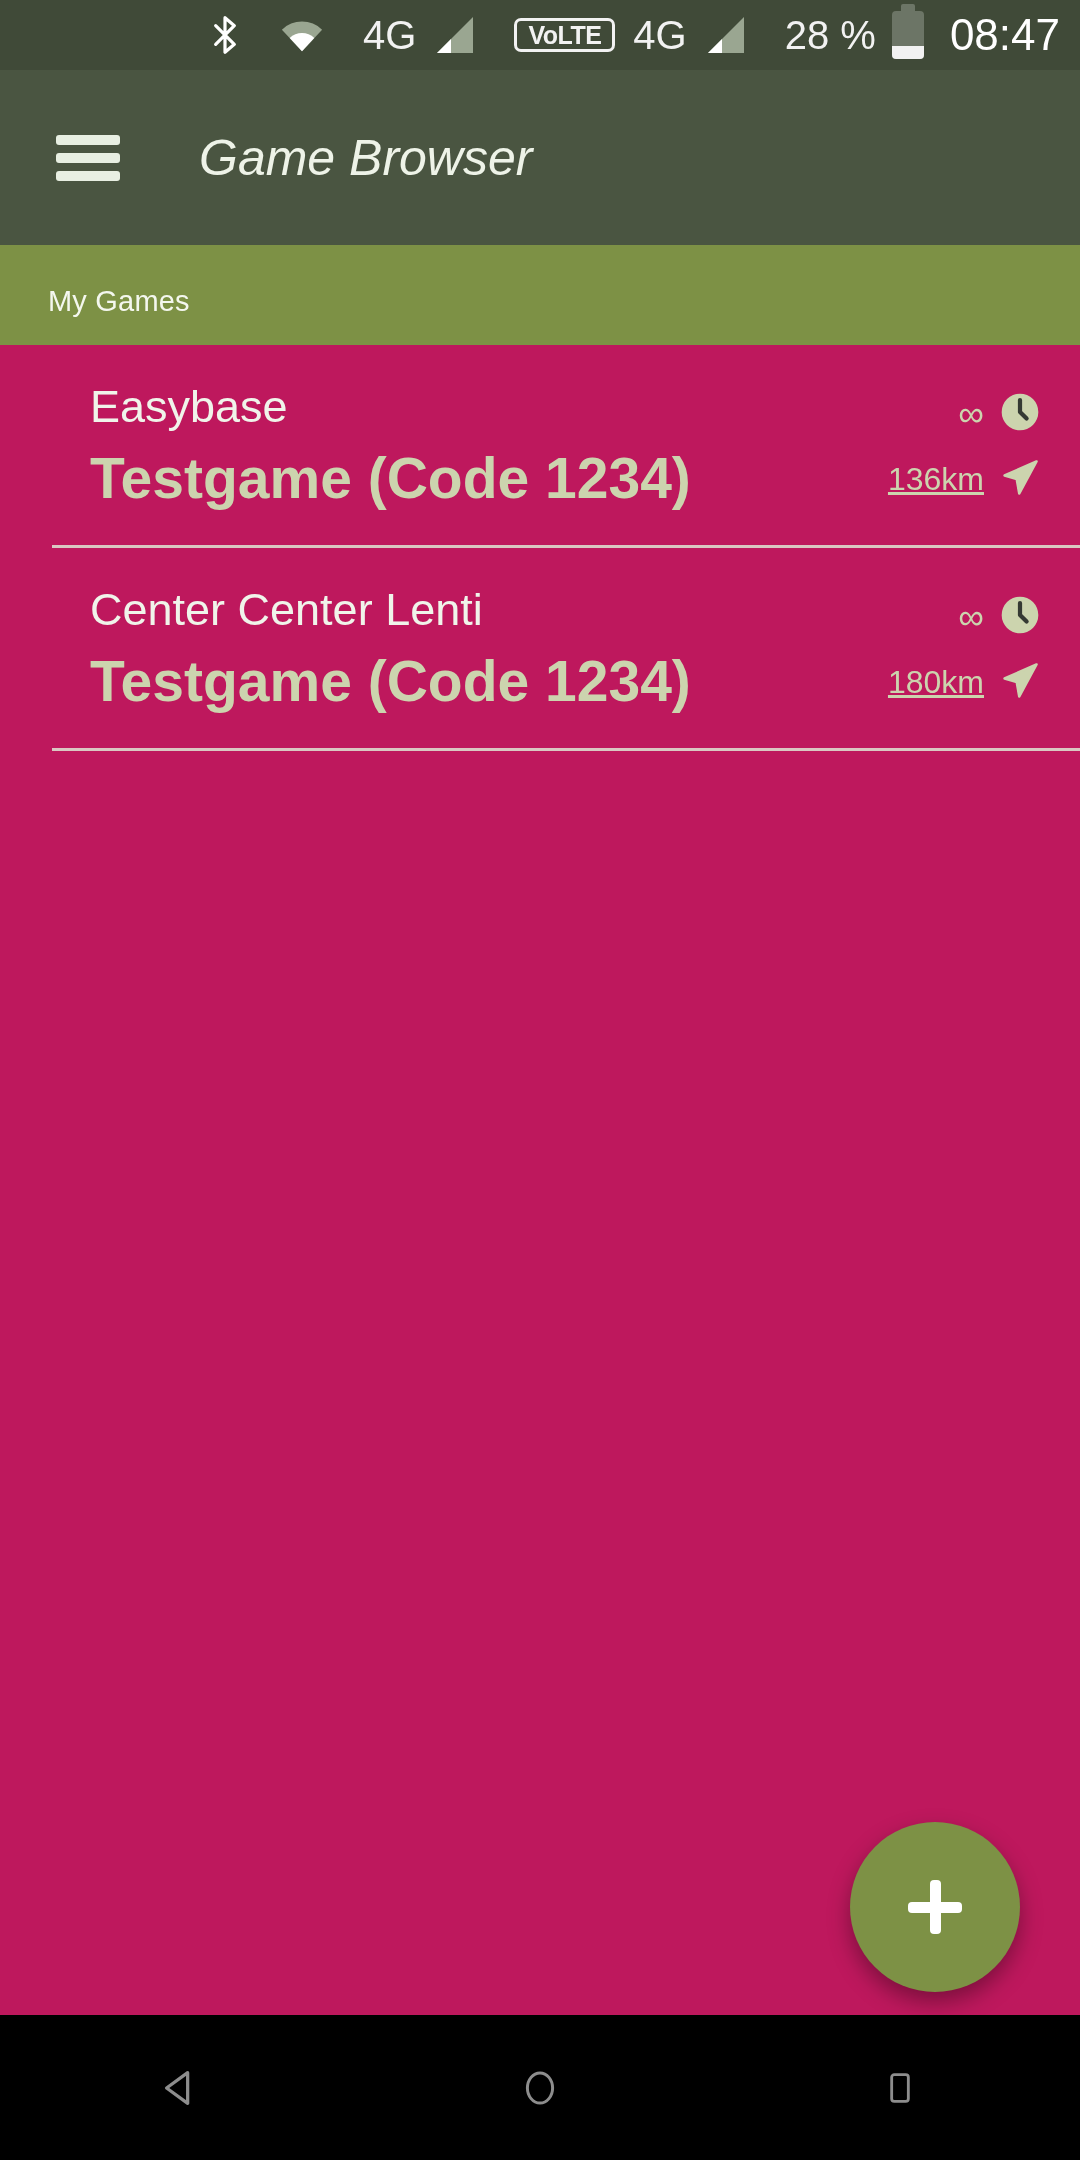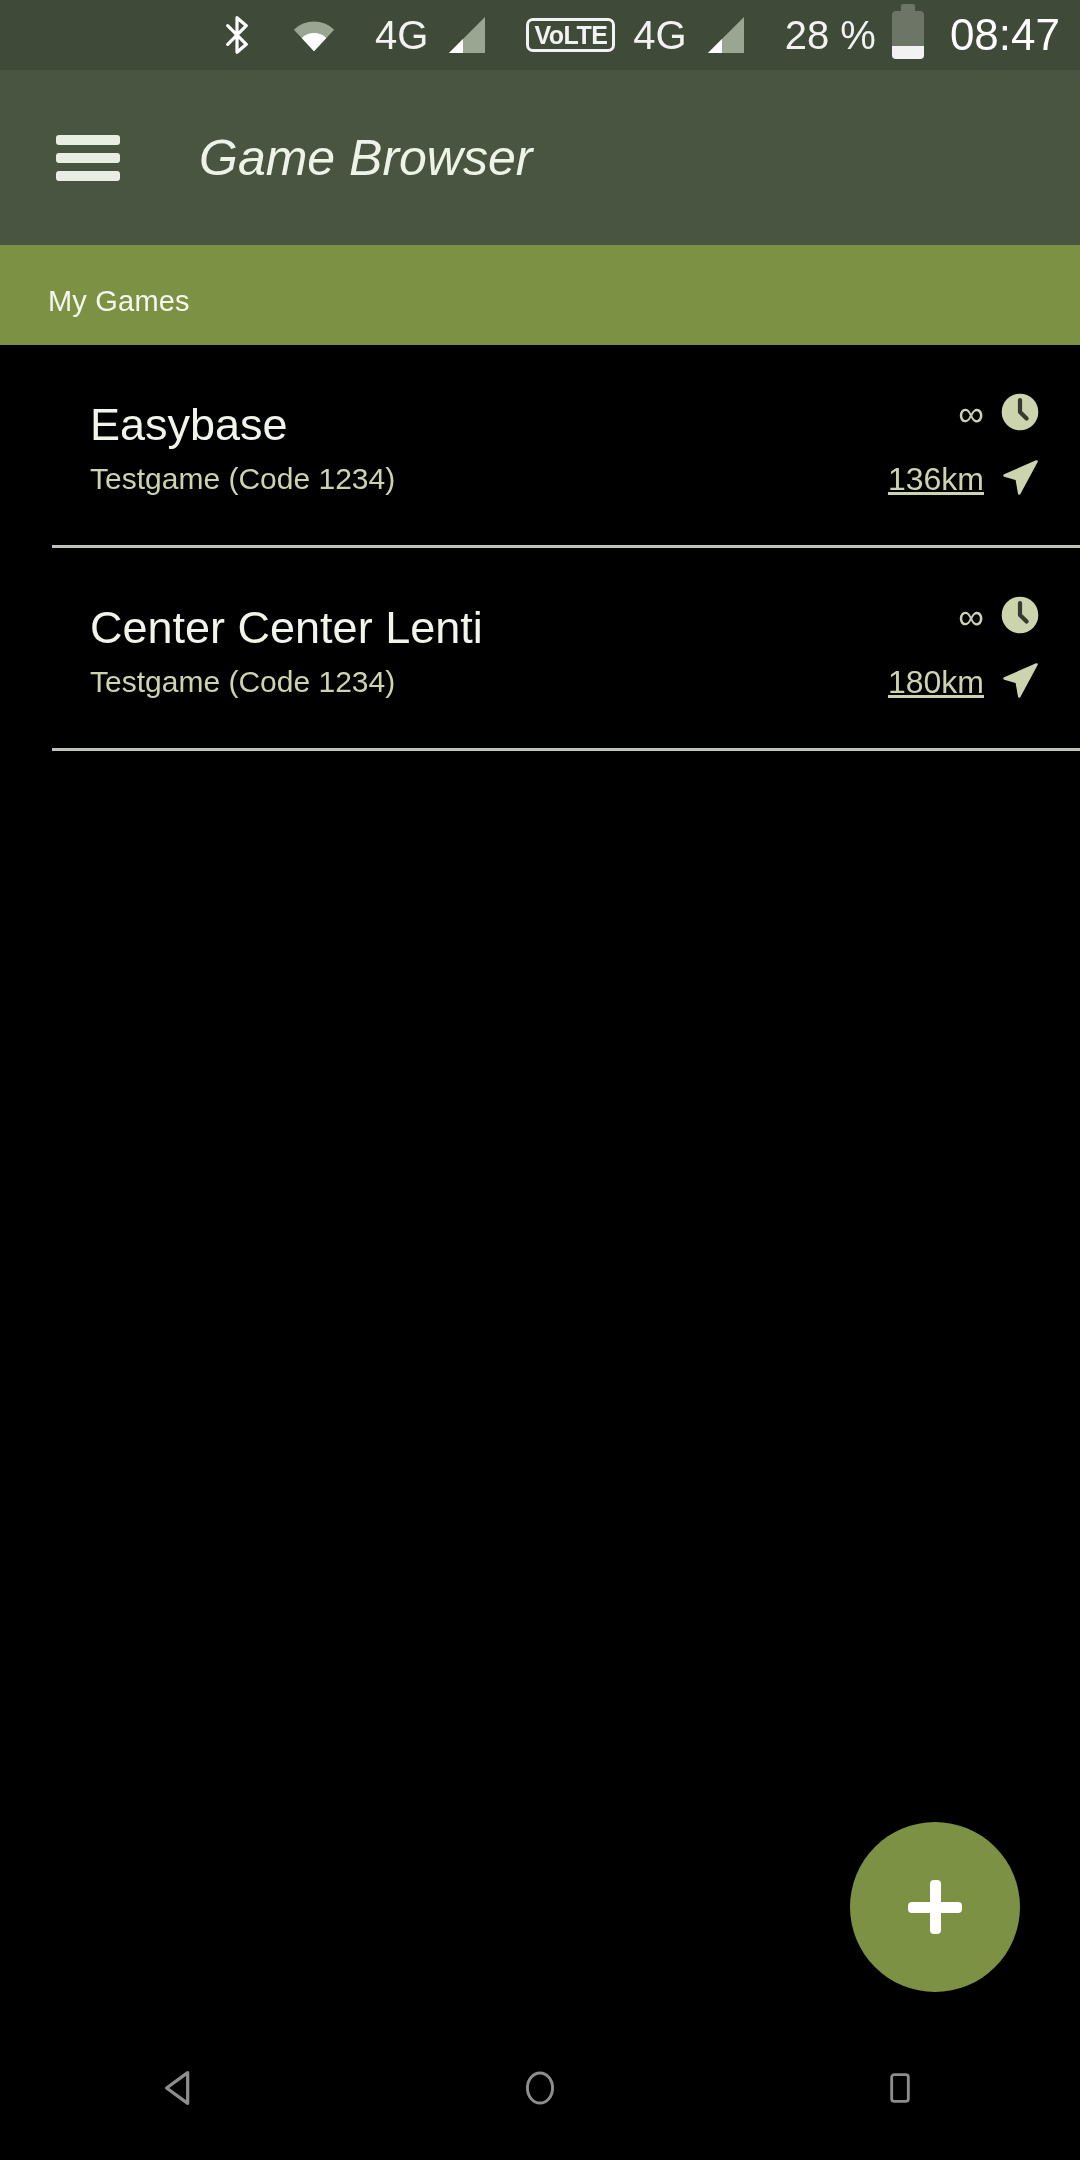--- a/index.html
+++ b/index.html
@@ -20,21 +20,21 @@
   }
   .sb-item{ display:flex; align-items:center; color:#ffffff; }
   .sb-text{ font-size:40px; letter-spacing:0px; color:#f2f2f2; }
   .sb-gap{ width:14px; }
 
   .bt-icon{ width:32px; height:44px; }
   .wifi-icon{ width:46px; height:44px; }
   .sig-icon{ width:42px; height:40px; }
   .volte-box{
     border:3px solid #f2f2f2; border-radius:7px;
-    padding:1px 5px; font-size:25px; line-height:1.05;
+    padding:1px 11px; font-size:25px; line-height:1.05;
     color:#f2f2f2; font-weight:700; letter-spacing:-0.5px;
   }
   .batt{
     width:32px; height:48px; border-radius:4px;
     background:#6c7566; position:relative; margin:0 6px 0 4px;
   }
   .batt:before{
     content:""; position:absolute; top:-7px; left:9px;
     width:14px; height:7px; background:#6c7566; border-radius:2px 2px 0 0;
   }
@@ -67,29 +67,29 @@
     display:flex; align-items:center;
   }
   .tab-item{
     margin-left:48px; font-size:29px; color:#f4f7ee; letter-spacing:0.2px;
     cursor:pointer;
   }
 
   
   #game-list{
     position:absolute; top:345px; left:0; width:1080px; bottom:145px;
-    background:#000000; overflow:hidden;
+    background:#be185d; overflow:hidden;
   }
   .list-item{
     position:relative; height:203px;
     display:flex; align-items:center; cursor:pointer;
   }
   .li-main{ margin-left:90px; flex:1; }
   .li-title{ font-size:45px; color:#f0f4ea; line-height:1.32; font-weight:400; }
-  .li-sub{ font-size:30px; color:#ccd4ae; line-height:1.32; font-weight:400; margin-top:5px; }
+  .li-sub{ font-size:57px; color:#ccd4ae; line-height:1.32; font-weight:700; margin-top:5px; }
 
   .li-side{
     margin-right:38px; display:flex; flex-direction:column;
     align-items:flex-end; gap:18px;
   }
   .side-row{ display:flex; align-items:center; gap:14px; }
   .side-text{ font-size:32px; color:#ccd4ae;text-decoration:underline; }
   .inf-text{ font-size:36px; color:#ccd4ae; line-height:1; }
 
   .divider{

